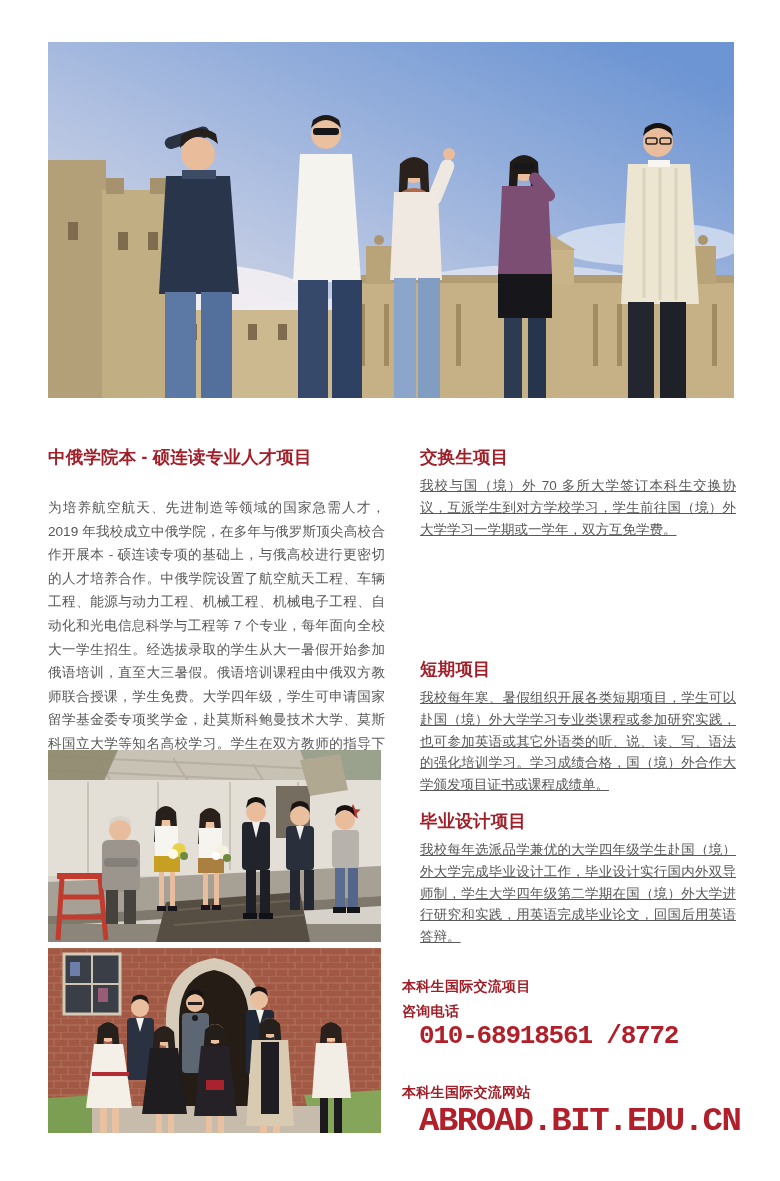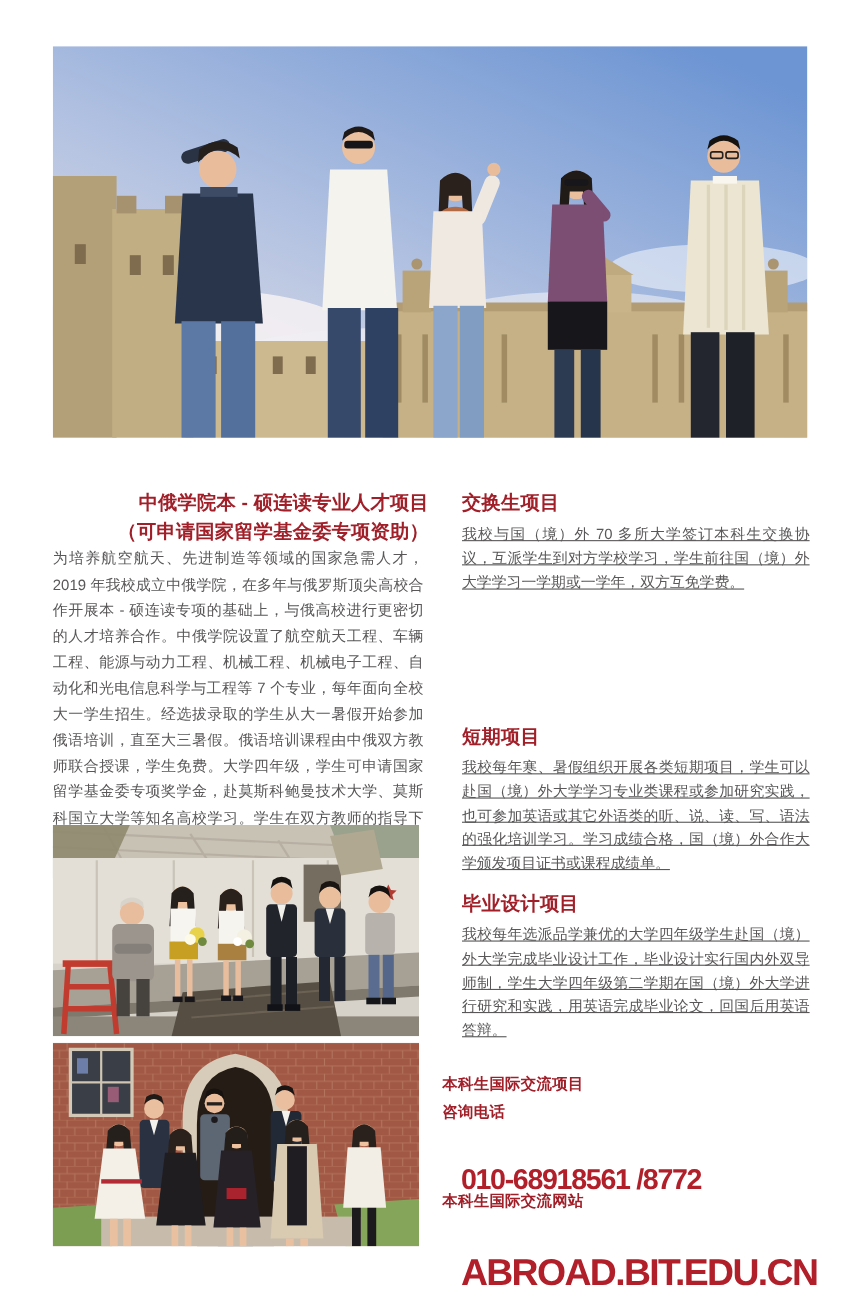--- a/index.html
+++ b/index.html
@@ -12,39 +12,39 @@
     position:relative;width:780px;height:1181px;background:#ffffff;overflow:hidden;
     font-family:"Liberation Sans","DejaVu Sans",sans-serif;
   }
   .photo{position:absolute;display:block;}
   .photo-top{left:48px;top:42px;}
   .photo-mid{left:48px;top:750px;}
   .photo-bottom{left:48px;top:948px;}
 
   .left-heading{
     position:absolute;left:48px;top:444px;width:342px;
-    color:var(--red);font-weight:bold;font-size:17.5px;line-height:26px;letter-spacing:.2px;text-align:right;
+    color:var(--red);font-weight:bold;font-size:17.5px;line-height:26px;letter-spacing:.2px;
   }
   .left-body{
     position:absolute;left:48px;top:496px;width:337px;
     color:var(--body);font-size:13.6px;line-height:23.6px;text-align:justify;
   }
   .rsec{position:absolute;left:420px;width:316px;}
   .rsec .heading{color:var(--red);font-weight:bold;font-size:17.5px;line-height:22px;letter-spacing:.2px;margin:0 0 7px 0;}
   .rsec .body{color:var(--body);font-size:13.5px;line-height:21.8px;text-align:justify;text-decoration:underline;}
   .s1{top:446px}.s2{top:551px}.s3{top:658px}.s4{top:810px}
 
   .contact-label{
     position:absolute;left:402px;color:var(--red);font-weight:bold;
     font-size:14px;line-height:25px;letter-spacing:.3px;font-family:Liberation Serif, serif;
   }
   .lbl1{top:974px}.lbl2{top:999px}.weblbl{top:1080px}
   .big-red{
     position:absolute;left:419px;color:var(--accent);font-weight:bold;
-    font-family:Liberation Sans, sans-serif;white-space:nowrap;margin-top:36px;
+    font-family:Liberation Mono, monospace;white-space:nowrap;
   }
   .phone{top:1021px;font-size:26px;letter-spacing:-1.2px;}
   .website{top:1102px;font-size:34px;letter-spacing:-1.5px;}
 </style>
 </head>
 <body>
 
 <div class="page">
 
   <svg class="photo photo-top" width="686" height="356" viewBox="0 0 686 356" role="img">
@@ -153,21 +153,20 @@
         <path d="M596 126 V256 M612 126 V258 M628 126 V258" stroke="#dcd4bb" stroke-width="3" fill="none"></path>
         <rect x="600" y="118" width="22" height="7" fill="#f8f6ef"></rect>
         <rect x="580" y="260" width="26" height="96" fill="#23262e"></rect>
         <rect x="612" y="260" width="26" height="96" fill="#1e2128"></rect>
       </g>
     </g>
   </svg>
 
   <div class="left-heading">
     <div>中俄学院本 - 硕连读专业人才项目</div>
-    <div>（可申请国家留学基金委专项资助）</div>
   </div>
   <div class="left-body">为培养航空航天、先进制造等领域的国家急需人才，2019 年我校成立中俄学院，在多年与俄罗斯顶尖高校合作开展本 - 硕连读专项的基础上，与俄高校进行更密切的人才培养合作。中俄学院设置了航空航天工程、车辆工程、能源与动力工程、机械工程、机械电子工程、自动化和光电信息科学与工程等 7 个专业，每年面向全校大一学生招生。经选拔录取的学生从大一暑假开始参加俄语培训，直至大三暑假。俄语培训课程由中俄双方教师联合授课，学生免费。大学四年级，学生可申请国家留学基金委专项奖学金，赴莫斯科鲍曼技术大学、莫斯科国立大学等知名高校学习。学生在双方教师的指导下完成大四学习，并继续在俄深造。</div>
 
   <div class="rsec s1">
     <div class="heading">交换生项目</div>
     <div class="body">我校与国（境）外 70 多所大学签订本科生交换协议，互派学生到对方学校学习，学生前往国（境）外大学学习一学期或一学年，双方互免学费。</div>
   </div>
   <div class="rsec s4">
     <div class="heading">毕业设计项目</div>
     <div class="body">我校每年选派品学兼优的大学四年级学生赴国（境）外大学完成毕业设计工作，毕业设计实行国内外双导师制，学生大学四年级第二学期在国（境）外大学进行研究和实践，用英语完成毕业论文，回国后用英语答辩。</div>

